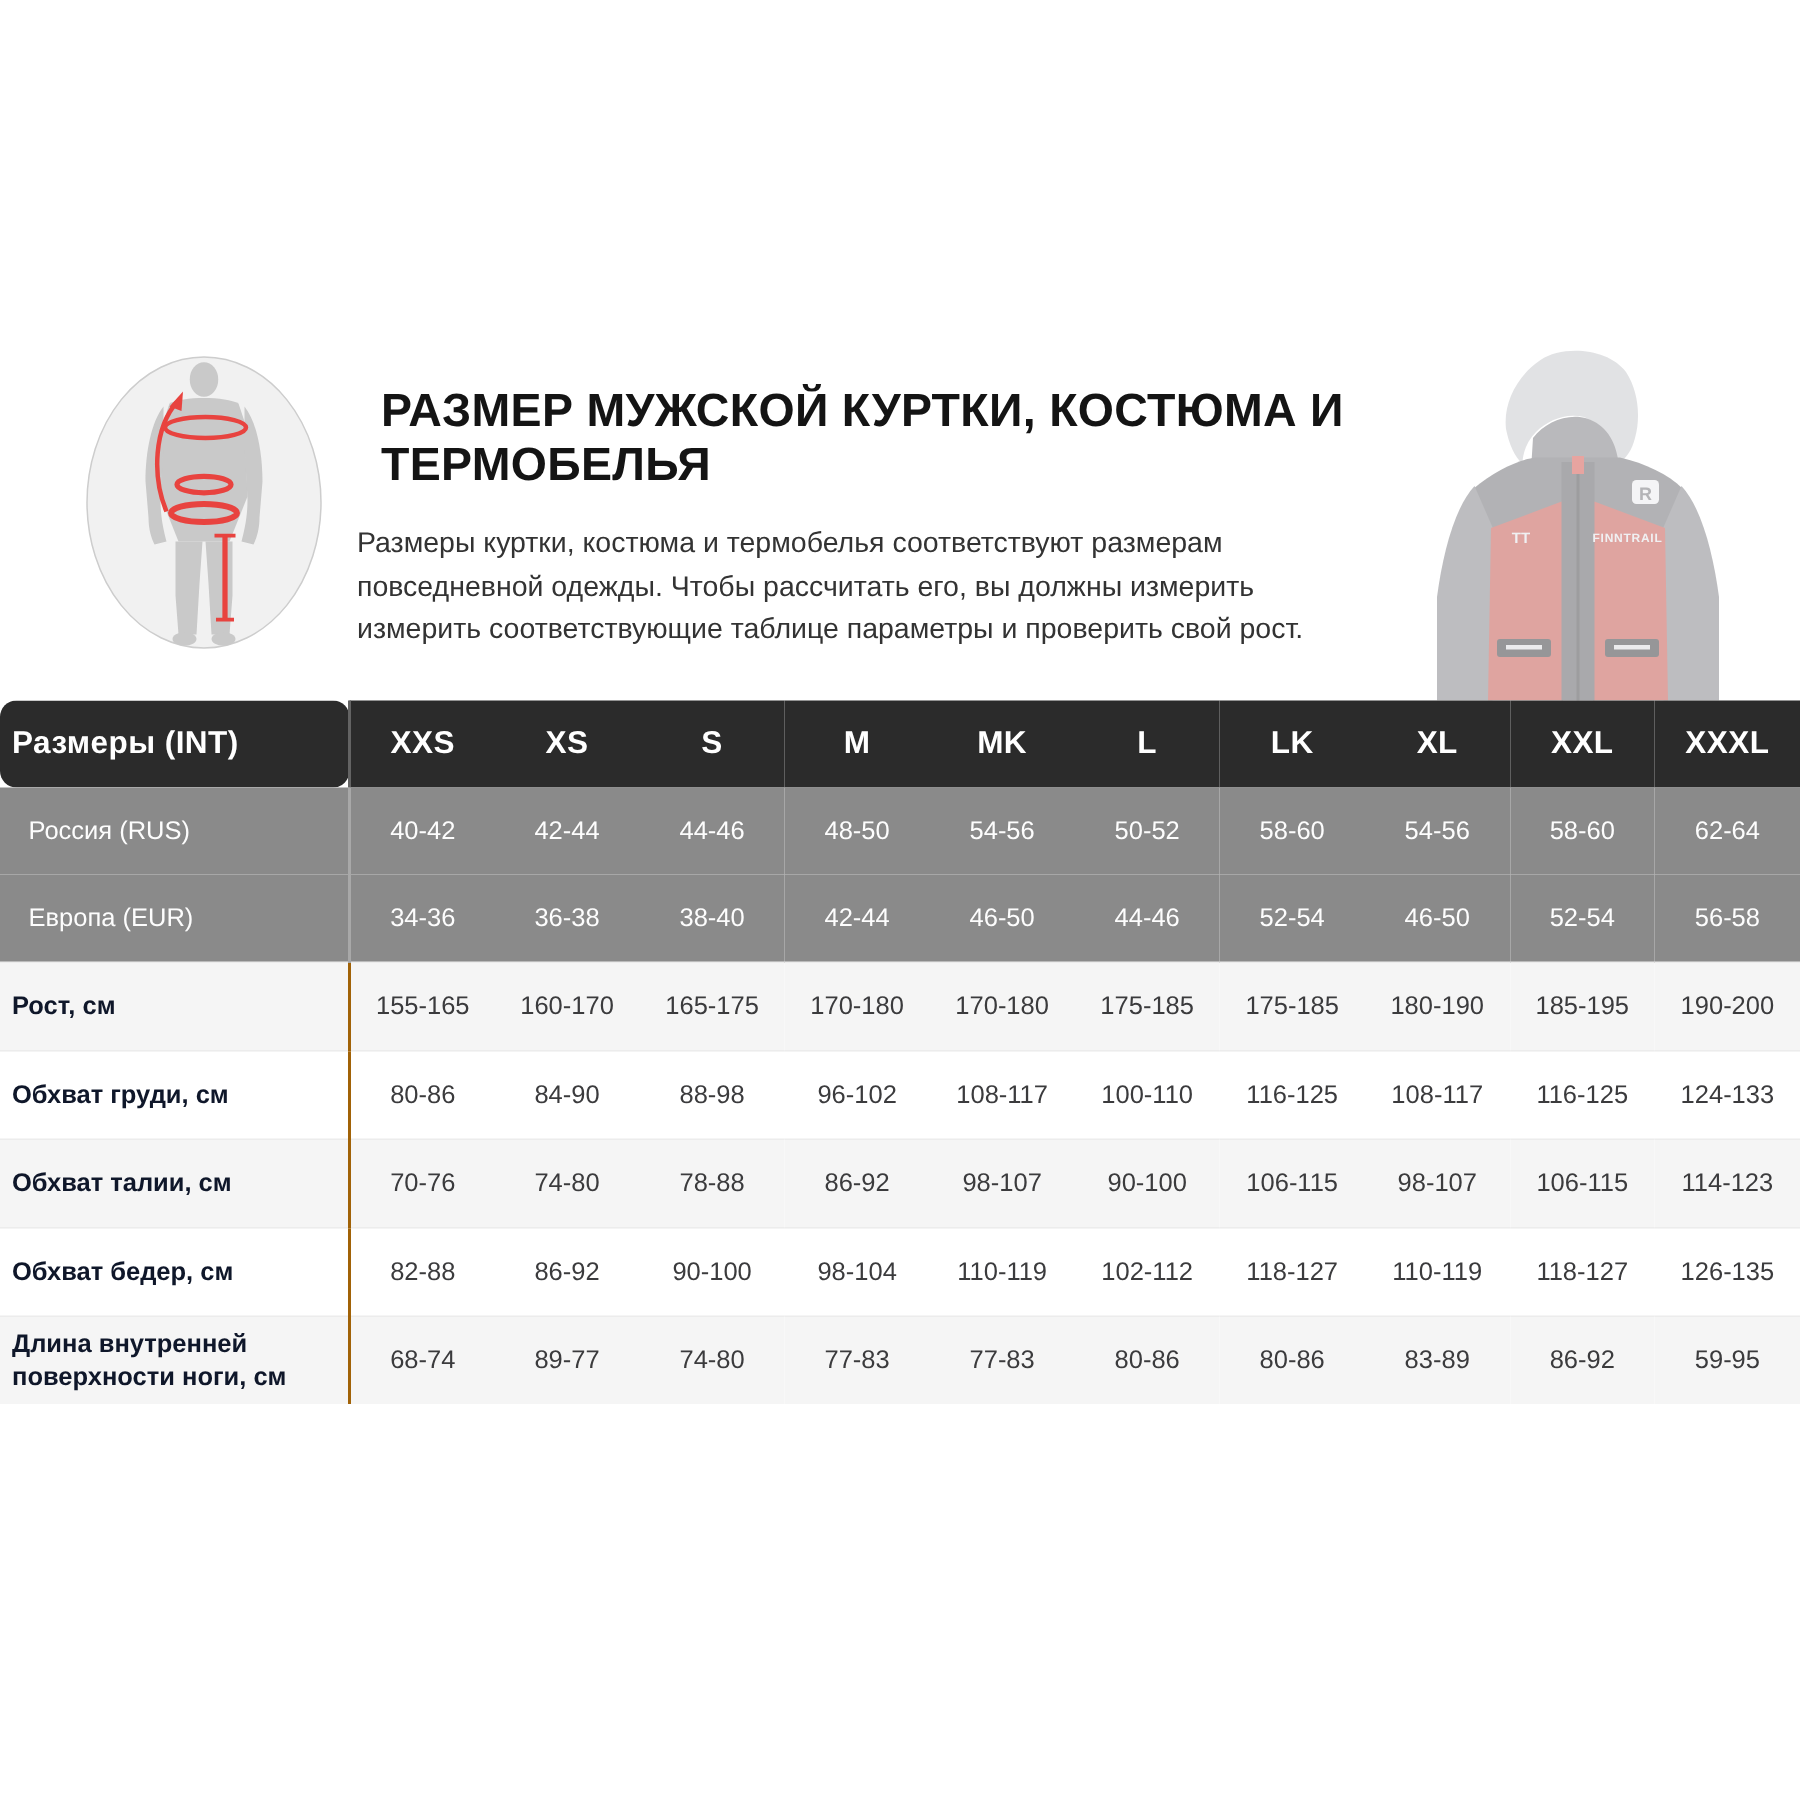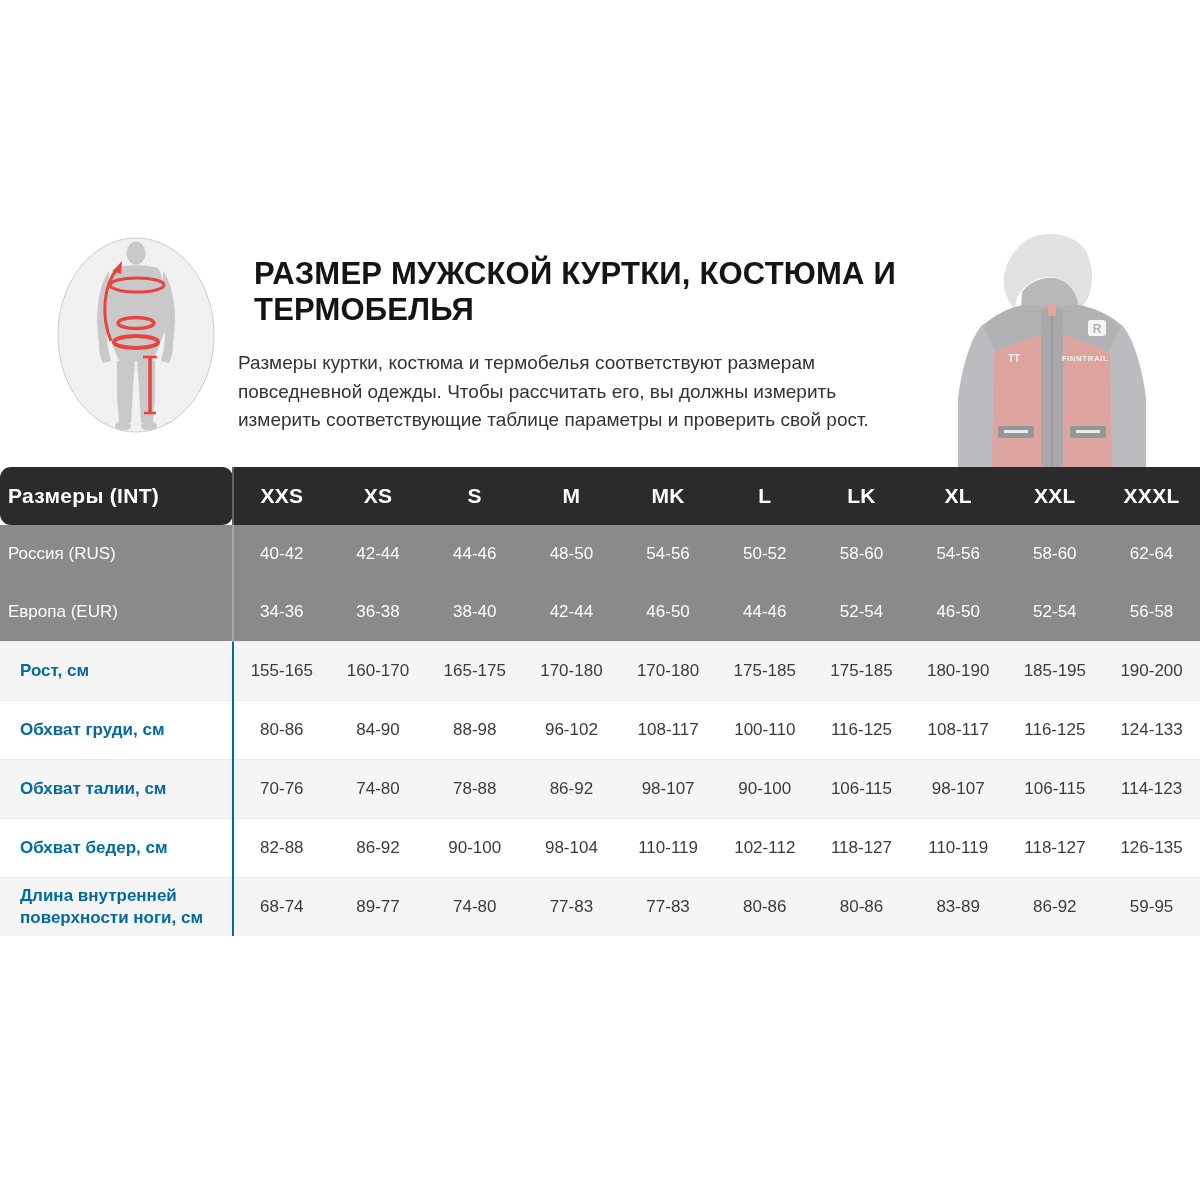--- a/index.html
+++ b/index.html
@@ -73,38 +73,38 @@
     border-right: 2px solid #636363;
     border-radius: 11px;
   }
   
   tr.region {
     background: #8a8a8a;
     color: #fdfdfd;
   }
   tr.region td.rowlabel {
     text-align: left;
-    padding-left: 8px;
+    padding-left: 19px;
     font-weight: 400;
     border-right: 2px solid #a8a8a8;
   }
   
   tr.measure {
     background: #ffffff;
     color: #3b3b3d;
     border-top: 1px solid #ececec;
   }
   tr.measure.stripe { background: #f5f5f5; }
   tr.measure td.rowlabel {
     text-align: left;
-    padding-left: 20px;
+    padding-left: 8px;
     font-weight: 700;
-    color: #0369a1;
+    color: #0f172a;
     line-height: 1.3;
-    border-right: 2px solid #0369a1;
+    border-right: 2px solid #a16207;
   }
 </style>
 </head>
 <body>
 
 <div class="page">
 
   <div class="figure-circle">
     <svg width="158" height="196" viewBox="0 0 158 196">
       <ellipse cx="79" cy="98" rx="78" ry="97" fill="#f1f1f1" stroke="#cdcdcd" stroke-width="1"></ellipse>

